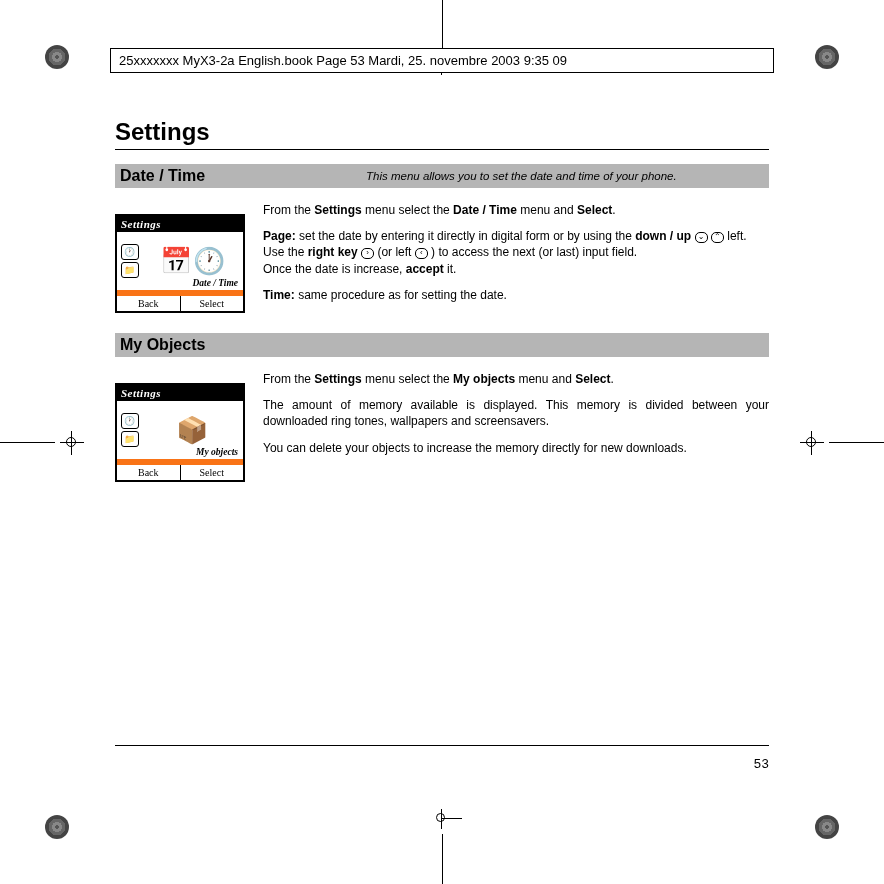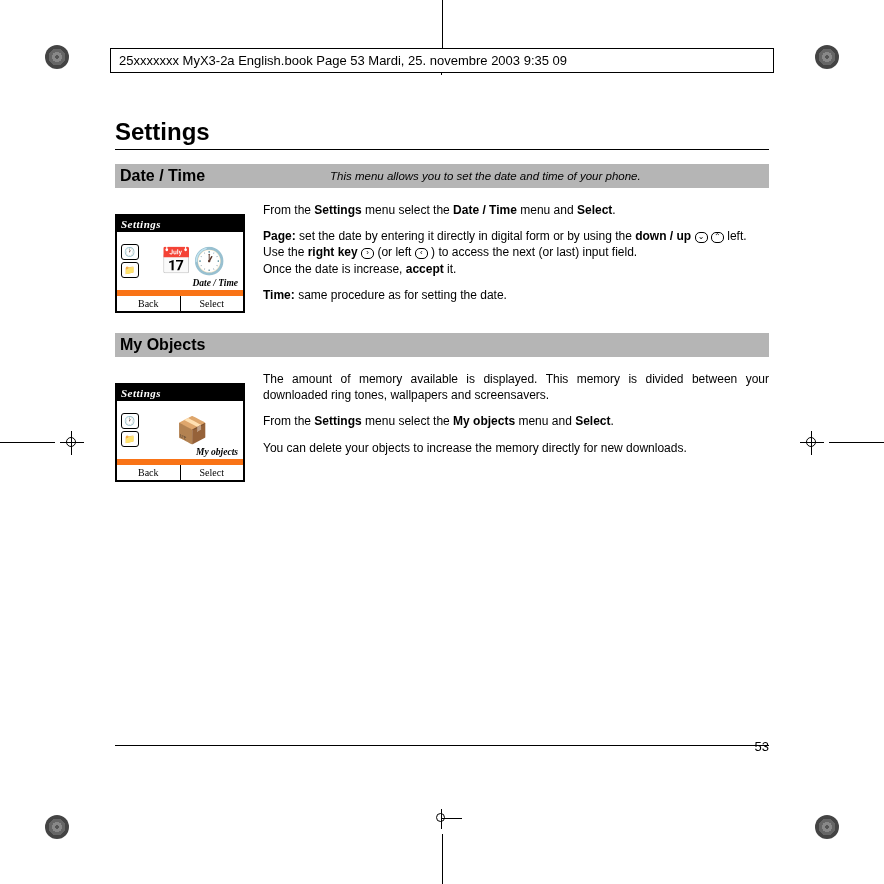--- a/index.html
+++ b/index.html
@@ -130,20 +130,21 @@
     }
     .section-bar .stitle {
       font-weight: bold;
       font-size: 16px;
       flex: 0 0 210px;
     }
     .section-bar .sdesc {
       font-style: italic;
       font-size: 11.5px;
       flex: 1;
+      margin-left: 36px;
     }
     
     .section-body {
       display: flex;
       gap: 18px;
       margin-bottom: 20px;
     }
     .screenshot {
       flex: 0 0 130px;
       padding-top: 12px;
@@ -234,23 +235,24 @@
       border: 1px solid #000;
       border-radius: 5px;
       font-size: 8px;
       vertical-align: middle;
       background: #fff;
       line-height: 1;
     }
     
     .page-number {
       position: absolute;
-      bottom: 30px;
+      bottom: 12px;
       right: 0;
       font-size: 13px;
+      font-family: Liberation Mono, monospace;
     }
     
     .bottom-rule {
       position: absolute;
       bottom: 38px;
       left: 0;
       right: 0;
       height: 1px;
       background: #000;
     }
@@ -379,23 +381,23 @@
           <div class="ps-main-icon">📦</div>
           <div class="ps-label">My objects</div>
         </div>
         <div class="ps-footer">
           <div class="btn">Back</div>
           <div class="btn">Select</div>
         </div>
       </div>
     </div>
     <div class="section-text">
-      <p>The amount of memory available is displayed. This memory is divided between your downloaded ring tones, wallpapers and screensavers.</p>
       <p>
         <span>From the </span><span class="bold">Settings</span><span> menu select the </span><span class="bold">My objects</span><span> menu and </span><span class="bold">Select</span><span>.</span>
       </p>
+      <p>The amount of memory available is displayed. This memory is divided between your downloaded ring tones, wallpapers and screensavers.</p>
       <p>You can delete your objects to increase the memory directly for new downloads.</p>
     </div>
   </div>
 
   <div class="bottom-rule"></div>
   <div class="page-number">53</div>
 </div>
 
 </body></html>

